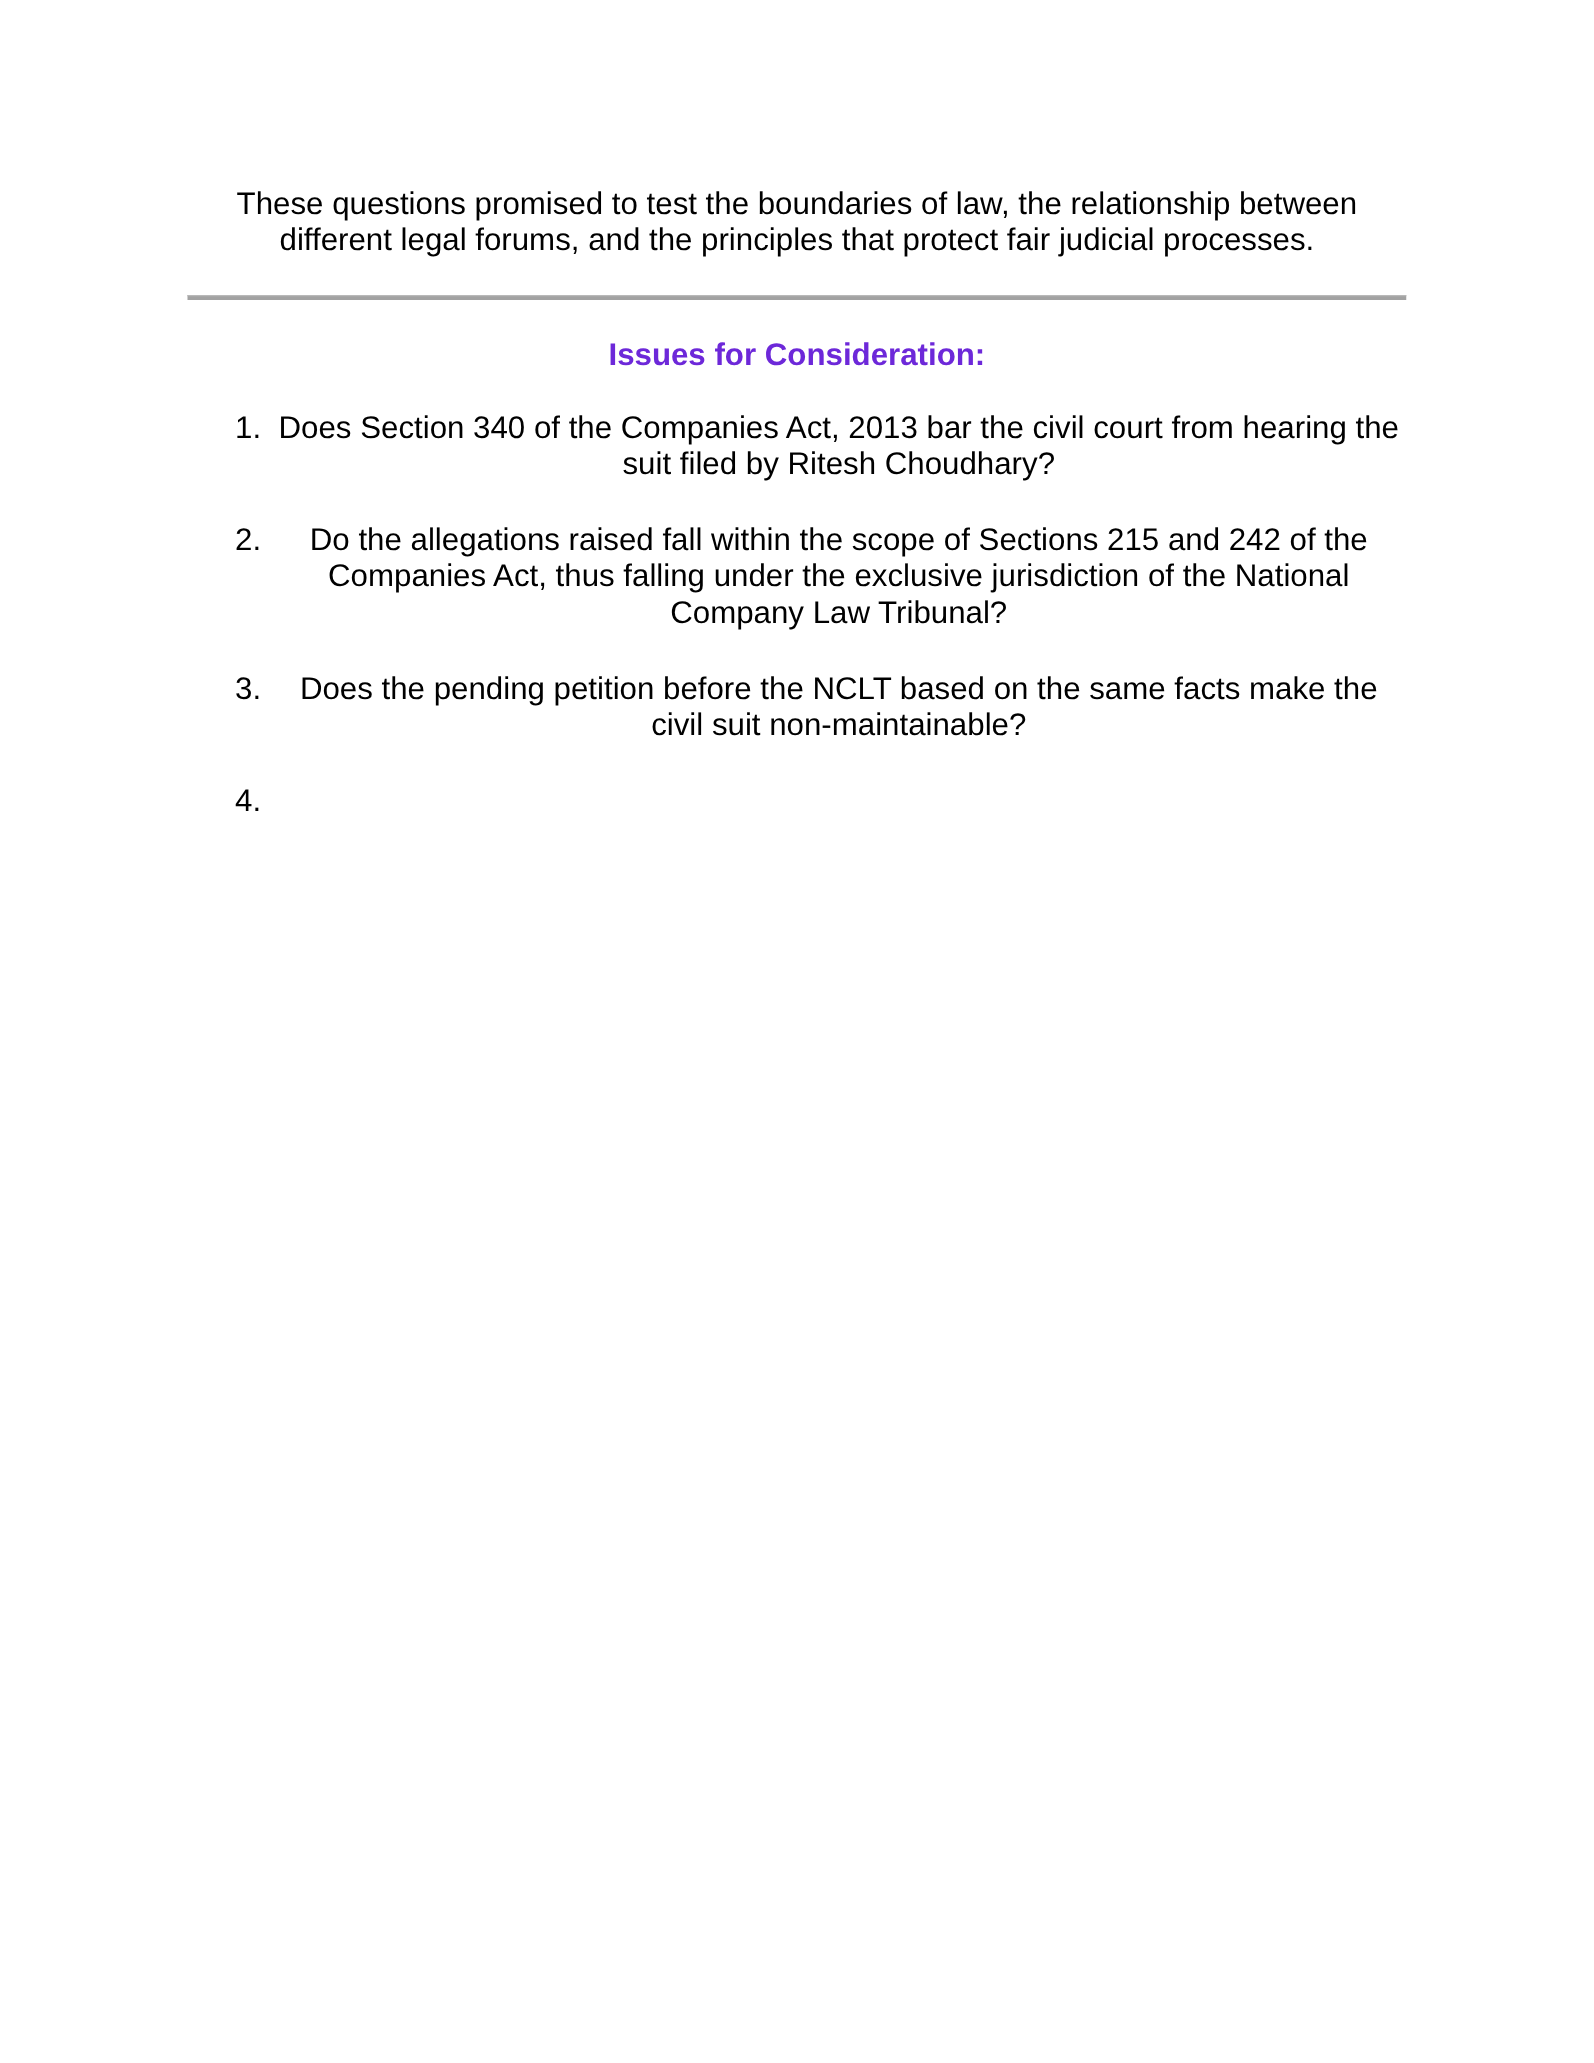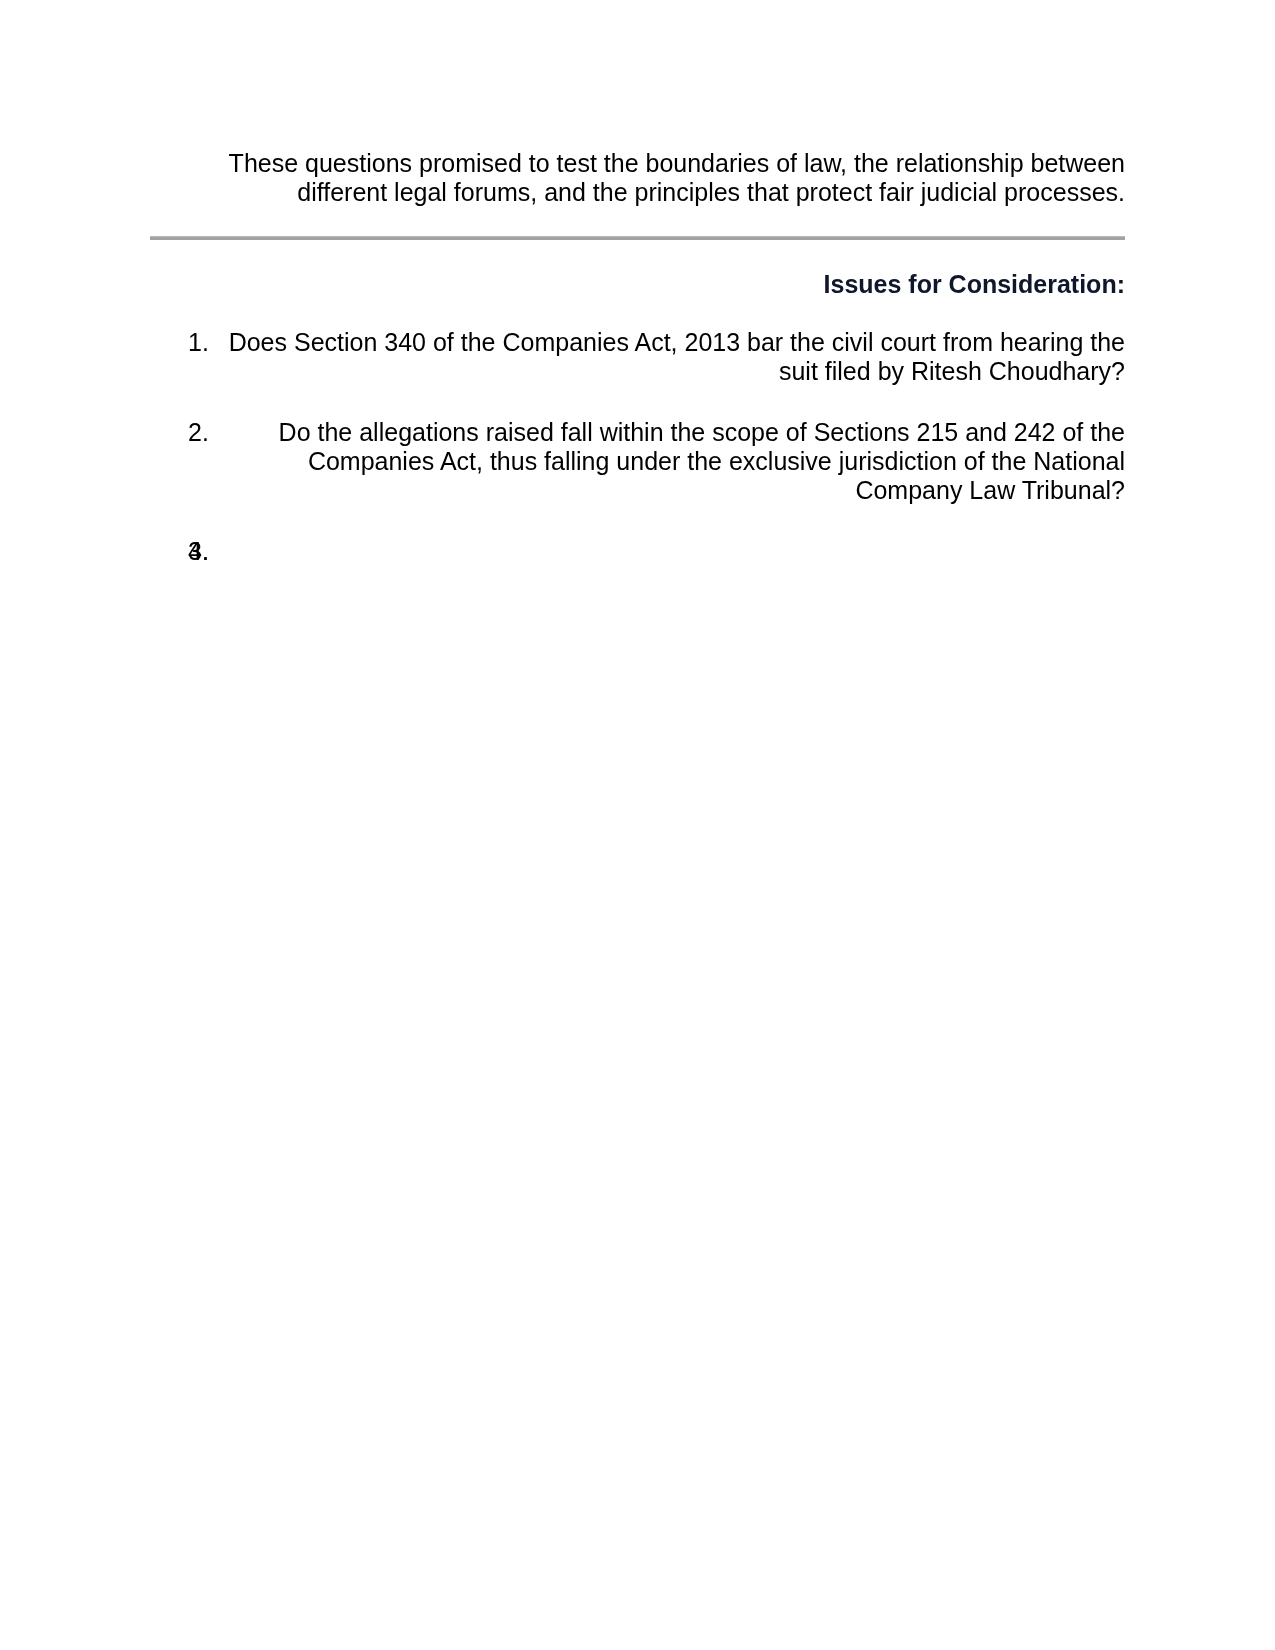--- a/index.html
+++ b/index.html
@@ -21,39 +21,39 @@
   }
   .content {
     position: absolute;
     left: 150px;
     top: 0;
     width: 975px;
     padding-top: 149px;
     font-size: 25px;
     line-height: 29px;
     color: #000000;
-    text-align: right;
+    text-align: center;
   }
   p.par {
     margin: 0 0 29px 0;
   }
   .divider {
     height: 4px;
     width: 975px;
     margin-top: 15px;
     background: #a2a2a2;
     border-top: 1px solid #b8b8b8;
     box-sizing: border-box;
   }
   h2.heading {
     margin: 30px 0 0 0;
     font-size: 25px;
     line-height: 29px;
     font-weight: bold;
-    color: #0f172a;
+    color: #6d28d9;
   }
   ol.issues {
     list-style: none;
     margin: 29px 0 0 0;
     padding: 0;
   }
   ol.issues li.issue {
     position: relative;
     padding-left: 67px;
     margin: 0 0 32px 0;
@@ -78,20 +78,21 @@
     <span class="txt">Does Section 340 of the Companies Act, 2013 bar the civil court from hearing the suit filed by Ritesh Choudhary?</span>
   </li>
 
   <li class="issue">
     <span class="num">2.</span>
     <span class="txt">Do the allegations raised fall within the scope of Sections 215 and 242 of the Companies Act, thus falling under the exclusive jurisdiction of the National Company Law Tribunal?</span>
   </li>
 
   <li class="issue">
     <span class="num">3.</span>
+    <span class="txt">Does the pending petition before the NCLT based on the same facts make the civil suit non-maintainable?</span>
   </li>
 
   <li class="issue">
     <span class="num">4.</span>
   </li>
 </ol>
   </div>
 </div>
 
 </body></html>

